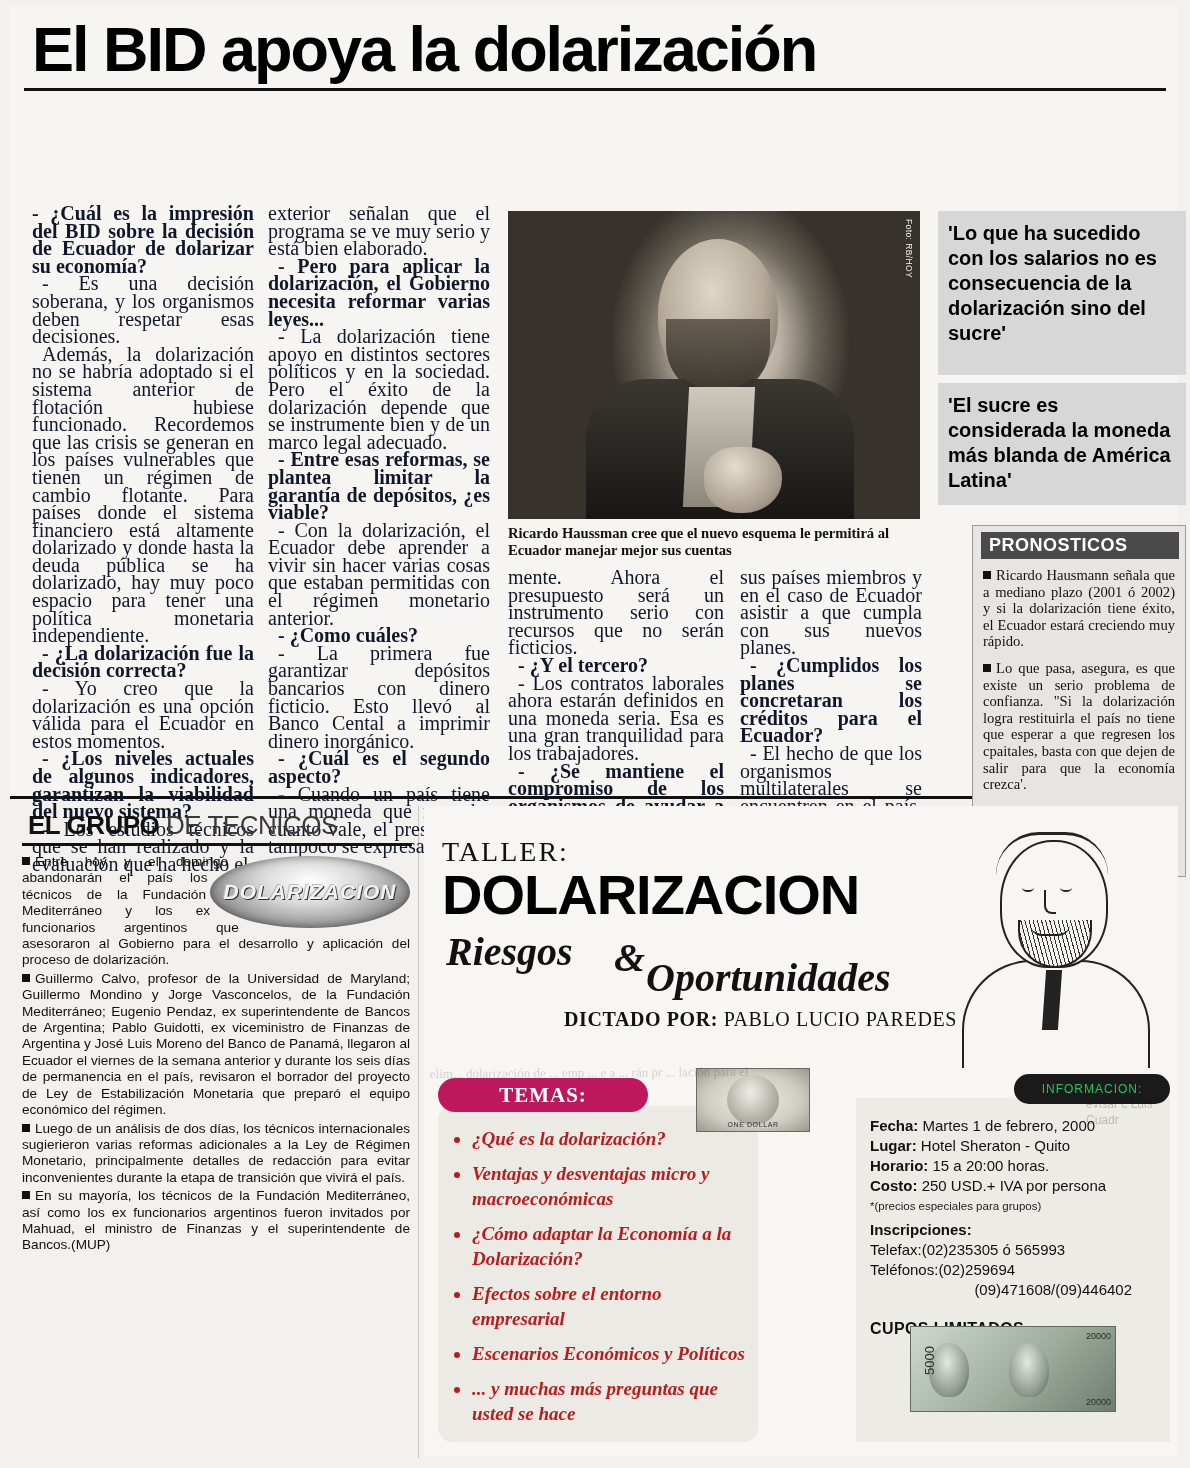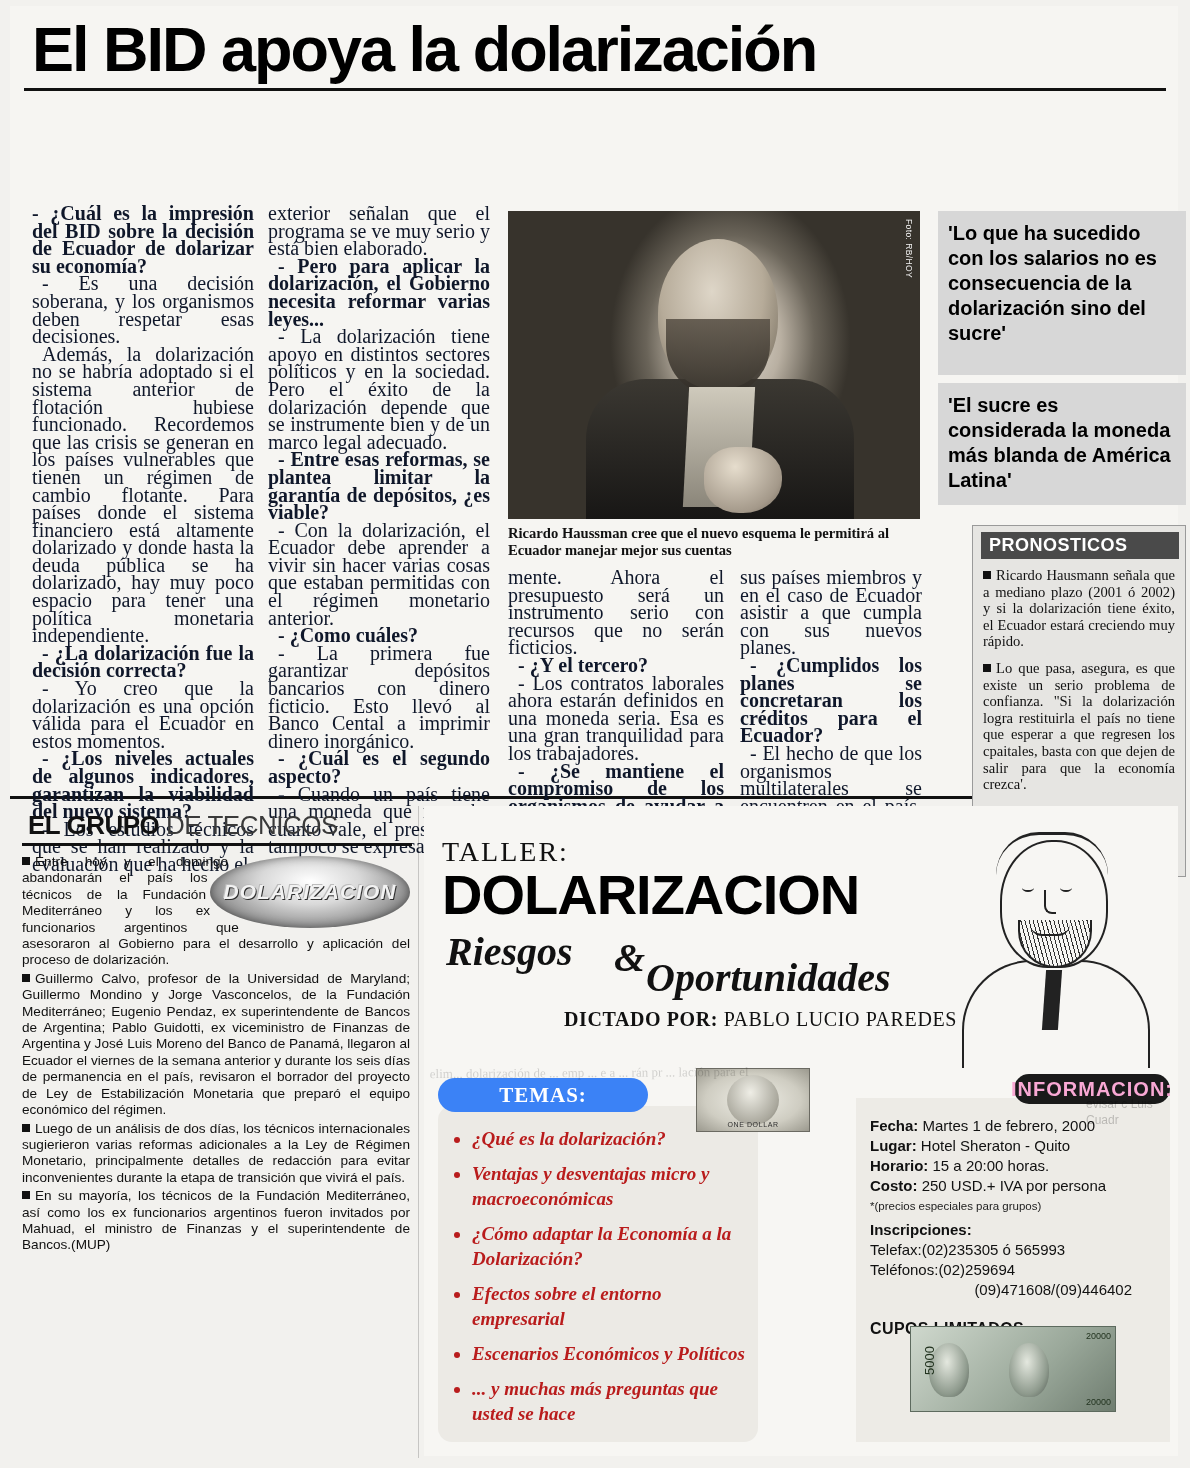--- a/index.html
+++ b/index.html
@@ -192,21 +192,21 @@
   }
   .ad-dictado{
     position:absolute;left:128px;top:202px;
     font-family:"Liberation Serif", serif;
     font-size:20px;letter-spacing:.6px;color:#111;margin-left:12px;
   }
   .ad-dictado b{font-weight:bold;}
 
   .temas-tab{
     position:absolute;left:14px;top:272px;width:210px;height:34px;
-    background:#3b82f6;border-radius:17px;
+    background:#be185d;border-radius:17px;
     color:#fff;
     font-family:"Liberation Serif", serif;
     font-weight:bold;font-size:21px;letter-spacing:1px;
     display:flex;align-items:center;justify-content:center;
   }
   .temas-box{
     position:absolute;left:14px;top:300px;width:320px;height:336px;
     background:#eceae5;border-radius:14px;
   }
   .temas-list{
@@ -226,23 +226,23 @@
     position:absolute;left:30px;top:6px;width:52px;height:50px;border-radius:50%;
     background:radial-gradient(ellipse at 45% 35%, #efeee6, #a9a79c 70%, #6d6b62 100%);
   }
   .dollar .lbl{
     position:absolute;left:0;right:0;bottom:3px;text-align:center;
     font-family:"Liberation Sans", sans-serif;font-size:7px;letter-spacing:.6px;color:#2e2e2e;
   }
 
   .info-tab{
     position:absolute;left:590px;top:268px;width:156px;height:30px;
-    background:#1a1a1a;border-radius:15px;color:#f9a8d4;
-    font-family:"Liberation Sans", sans-serif;font-size:20px;letter-spacing:1px;
-    display:flex;align-items:center;justify-content:center;font-weight:bold;
+    background:#1a1a1a;border-radius:15px;color:#22c55e;
+    font-family:"Liberation Sans", sans-serif;font-size:12px;letter-spacing:1px;
+    display:flex;align-items:center;justify-content:center;
   }
   .info-box{
     position:absolute;left:432px;top:292px;width:314px;height:344px;
     background:#edebe6;
   }
   .info-body{
     position:absolute;left:446px;top:310px;width:292px;
     font-family:"Liberation Sans", sans-serif;
     font-size:15px;line-height:20px;color:#111;
   }

